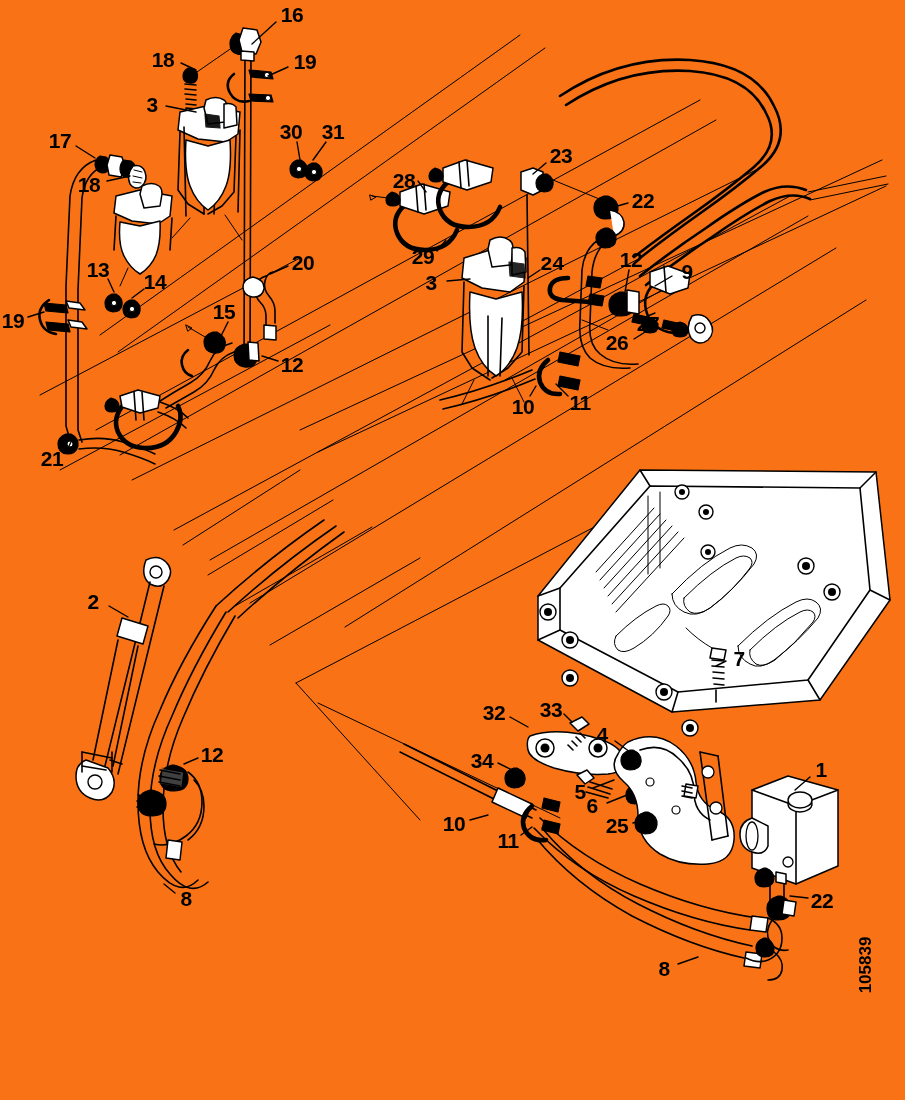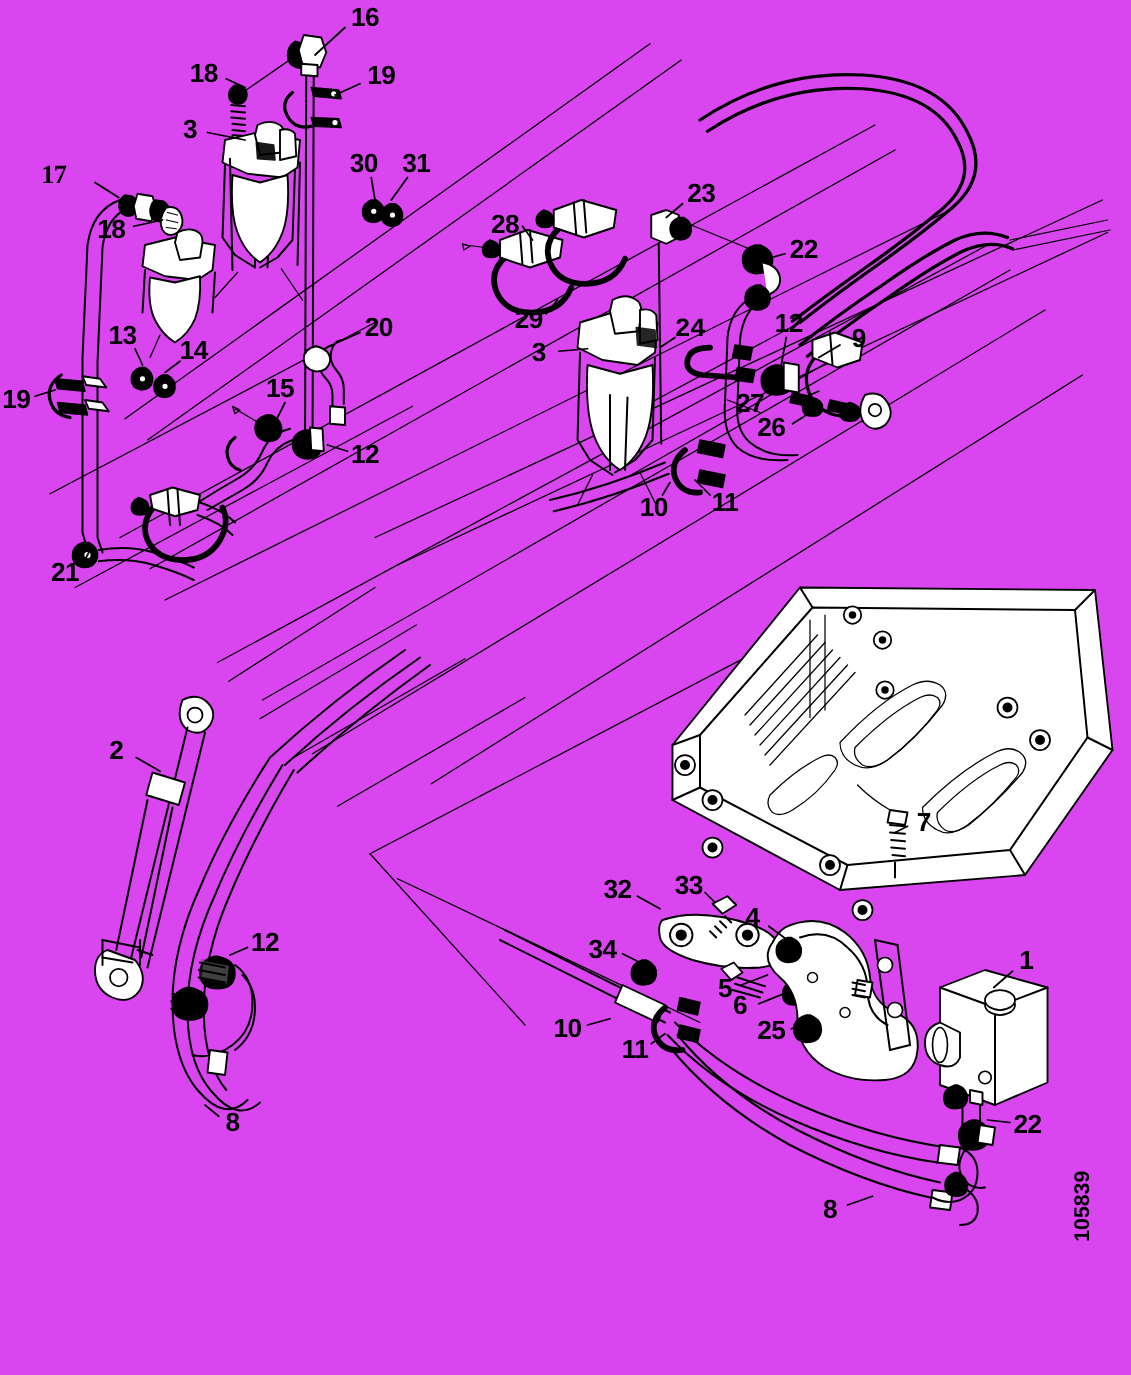--- a/index.html
+++ b/index.html
@@ -1,21 +1,21 @@
 <!DOCTYPE html>
 <html><head>
 <meta charset="utf-8">
 <title>Parts Diagram 105839</title>
 <style>
   html,body{margin:0;padding:0;background:#ffffff;}
   body{
     font-family:"Liberation Sans", sans-serif;
     width:905px;height:1100px;overflow:hidden;position:relative;
   }
-  #sheet{position:relative;width:905px;height:1100px;background:#d946ef;}
+  #sheet{position:relative;width:905px;height:1100px;background:#f97316;}
   #art{position:absolute;left:0;top:0;width:905px;height:1100px;}
   .callout{
     position:absolute;
     font-family:"Liberation Sans", sans-serif;
     font-size:21px;
     font-weight:700;
     color:#000000;
     letter-spacing:-0.5px;
     line-height:1;
     white-space:nowrap;
@@ -498,35 +498,35 @@
       </g>
   </svg>
 
   <div id="callout-layer">
       <div class="callout" style="left: 292px; top: 14px;">16</div>
       <div class="callout" style="left: 163px; top: 59px;">18</div>
       <div class="callout" style="left: 305px; top: 61px;">19</div>
       <div class="callout" style="left: 152px; top: 104px;">3</div>
       <div class="callout" style="left: 291px; top: 131px;">30</div>
       <div class="callout" style="left: 333px; top: 131px;">31</div>
-      <div class="callout" style="left: 43px; top: 140px; font-family: Liberation Serif, serif;">17</div>
+      <div class="callout" style="left: 60px; top: 140px;">17</div>
       <div class="callout" style="left: 89px; top: 184px;">18</div>
       <div class="callout" style="left: 561px; top: 155px;">23</div>
       <div class="callout" style="left: 404px; top: 180px;">28</div>
       <div class="callout" style="left: 643px; top: 200px;">22</div>
       <div class="callout" style="left: 631px; top: 259px;">12</div>
       <div class="callout" style="left: 423px; top: 256px;">29</div>
       <div class="callout" style="left: 552px; top: 264px; font-family: Liberation Mono, monospace;">24</div>
       <div class="callout" style="left: 687px; top: 271px;">9</div>
       <div class="callout" style="left: 98px; top: 269px;">13</div>
       <div class="callout" style="left: 155px; top: 281px;">14</div>
       <div class="callout" style="left: 303px; top: 262px;">20</div>
       <div class="callout" style="left: 431px; top: 282px;">3</div>
       <div class="callout" style="left: 13px; top: 320px;">19</div>
-      <div class="callout" style="left: 600px; top: 323px;">27</div>
+      <div class="callout" style="left: 648px; top: 323px;">27</div>
       <div class="callout" style="left: 617px; top: 342px;">26</div>
       <div class="callout" style="left: 224px; top: 311px;">15</div>
       <div class="callout" style="left: 292px; top: 364px;">12</div>
       <div class="callout" style="left: 580px; top: 402px;">11</div>
       <div class="callout" style="left: 523px; top: 406px;">10</div>
       <div class="callout" style="left: 52px; top: 458px; text-align: right;">21</div>
       <div class="callout" style="left: 93px; top: 601px;">2</div>
       <div class="callout" style="left: 739px; top: 658px;">7</div>
       <div class="callout" style="left: 494px; top: 712px;">32</div>
       <div class="callout" style="left: 551px; top: 709px;">33</div>

